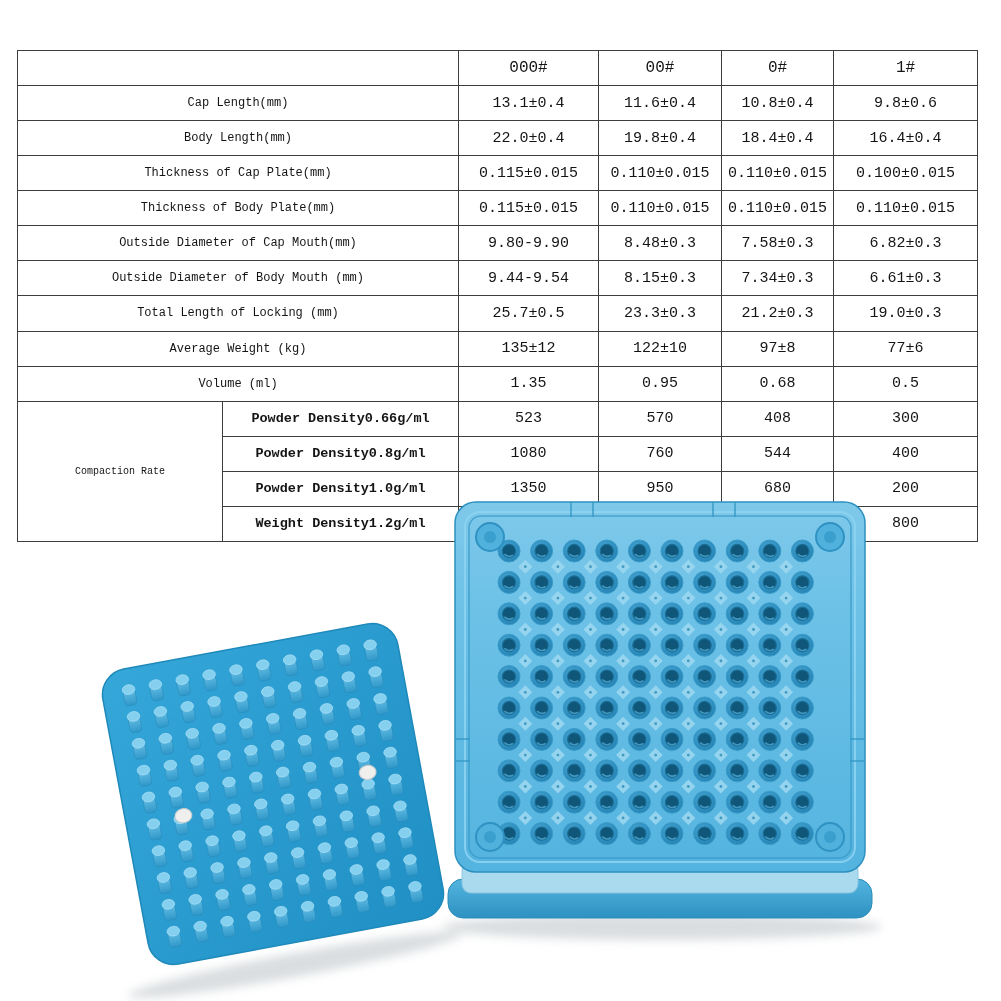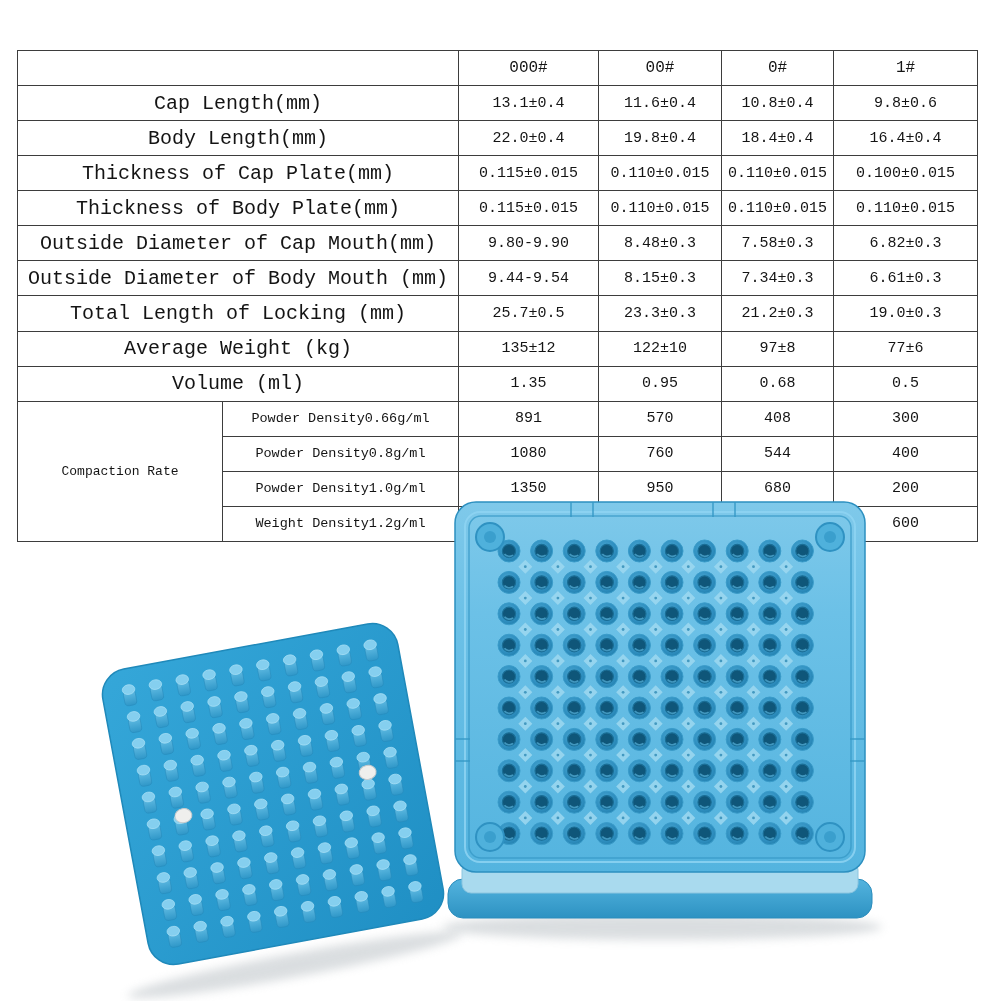--- a/index.html
+++ b/index.html
@@ -14,24 +14,24 @@
     color:#141414;
   }
   #spec-table td,#spec-table th{
     border:1px solid #3d3d3d;
     text-align:center;vertical-align:middle;
     padding:0 2px;font-weight:normal;
     white-space:nowrap;overflow:hidden;
   }
   #spec-table tr{height:30.7px;}
   #spec-table th{font-size:16px;}
-  #spec-table td.lab{font-size:20px;}
+  #spec-table td.lab{font-size:12px;}
   #spec-table td.val{font-size:15px;margin-top:16px;}
-  #spec-table td.sub{font-size:13.5px;}
-  #spec-table td.group{font-size:13px;}
+  #spec-table td.sub{font-size:13.5px;font-weight:bold;}
+  #spec-table td.group{font-size:10px;}
 
   
   #photo-area{position:absolute;left:0;top:481px;width:1001px;height:520px;}
 </style>
 </head>
 <body>
 
 <table id="spec-table">
   <colgroup>
     <col style="width:205px">
@@ -108,21 +108,21 @@
       <tr>
         <td class="lab" colspan="2">Volume (ml)</td>
         <td class="val">1.35</td>
         <td class="val">0.95</td>
         <td class="val">0.68</td>
         <td class="val">0.5</td>
       </tr>
       <tr>
         <td class="group" rowspan="4">Compaction Rate</td>
         <td class="sub">Powder Density0.66g/ml</td>
-        <td class="val">891</td>
+        <td class="val">523</td>
         <td class="val">570</td>
         <td class="val">408</td>
         <td class="val">300</td>
       </tr>
       <tr>
         <td class="sub">Powder Density0.8g/ml</td>
         <td class="val">1080</td>
         <td class="val">760</td>
         <td class="val">544</td>
         <td class="val">400</td>
@@ -132,21 +132,21 @@
         <td class="val">1350</td>
         <td class="val">950</td>
         <td class="val">680</td>
         <td class="val">200</td>
       </tr>
       <tr>
         <td class="sub">Weight Density1.2g/ml</td>
         <td class="val">1620</td>
         <td class="val">1140</td>
         <td class="val">330</td>
-        <td class="val">600</td>
+        <td class="val">800</td>
       </tr>
     </tbody>
 </table>
 
 <div id="photo-area">
 <svg width="1001" height="520" viewBox="0 0 1001 520">
   <defs>
     <radialGradient id="holeGrad" cx="0.42" cy="0.38" r="0.8">
       <stop offset="0" stop-color="#4aa8d2"></stop>
       <stop offset="0.55" stop-color="#2f8fc0"></stop>

